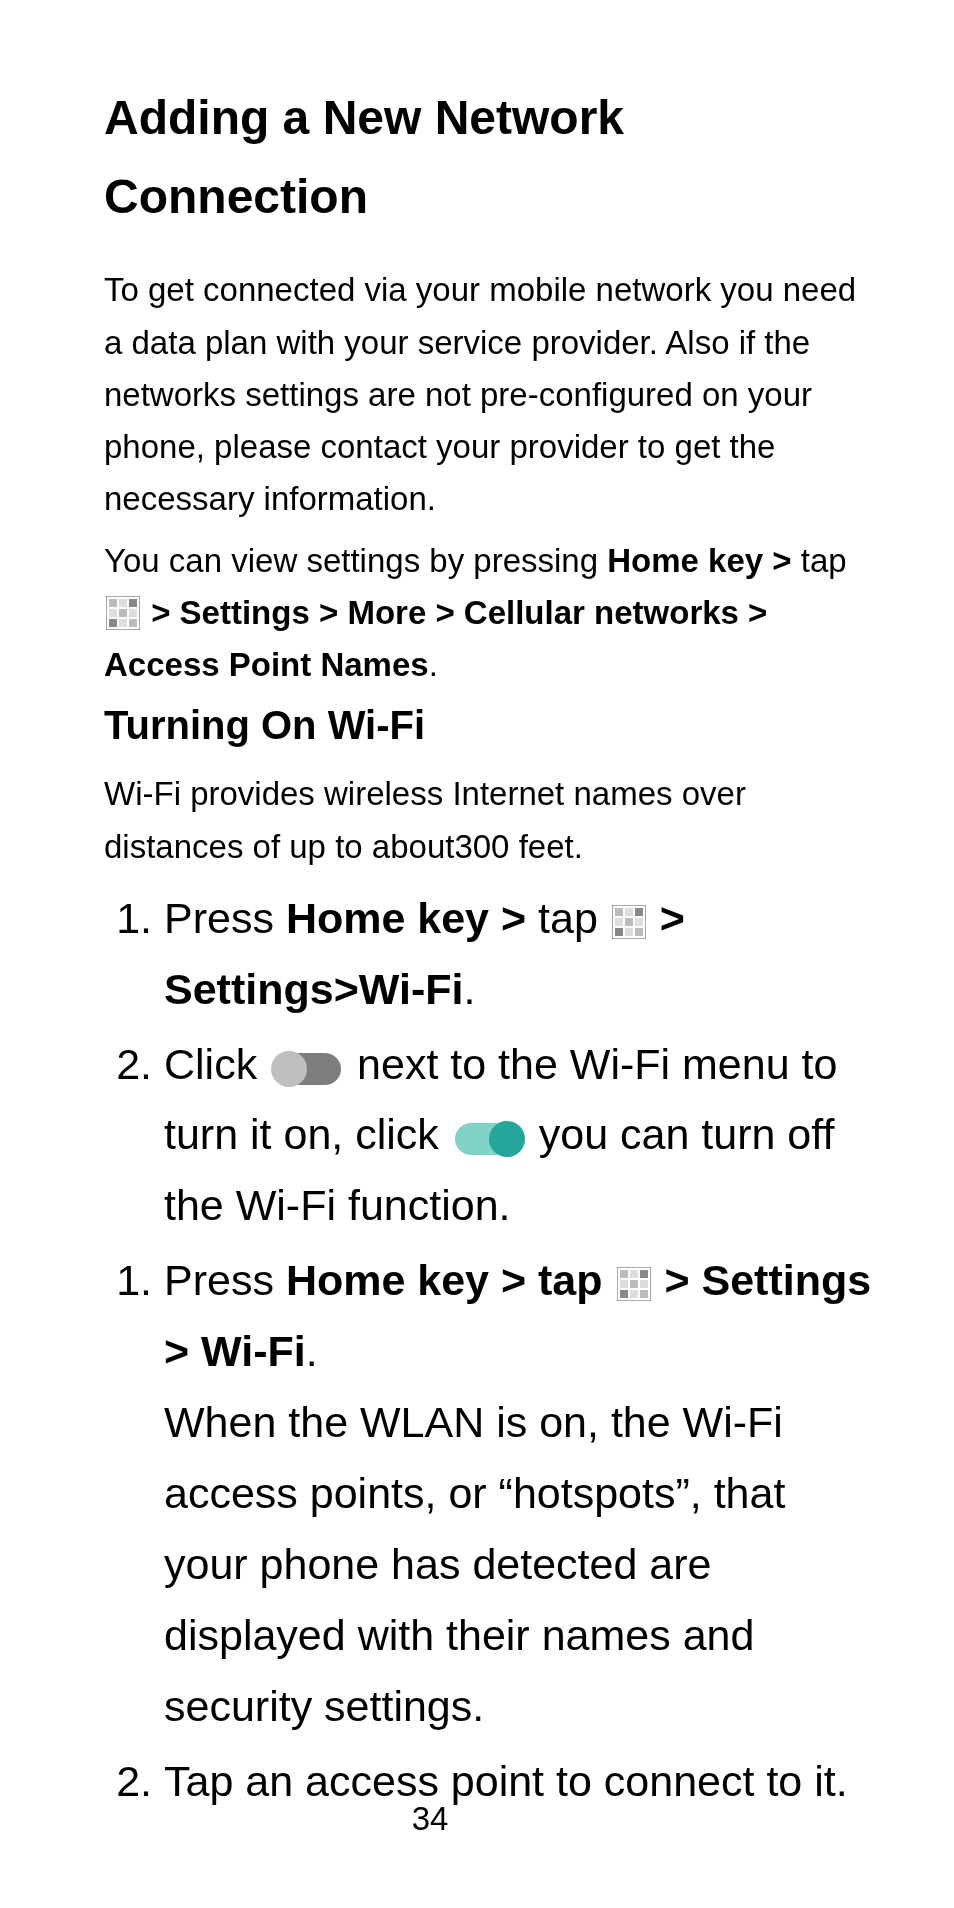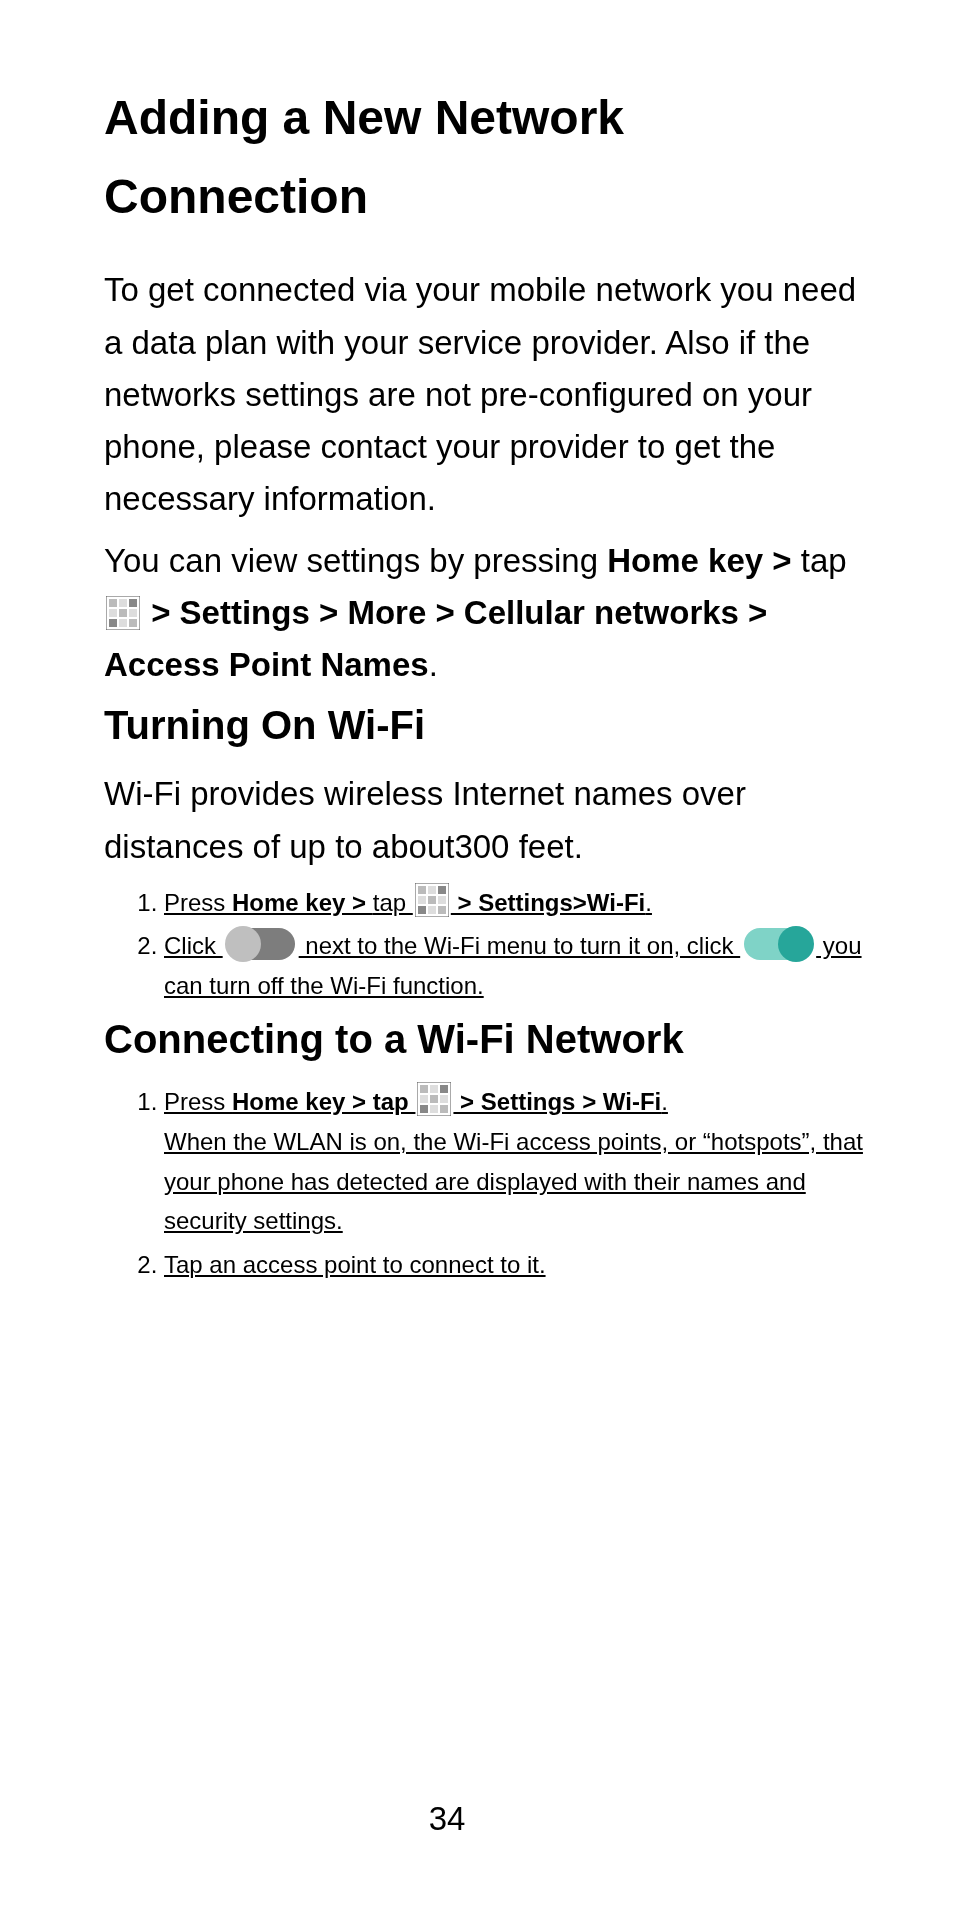--- a/index.html
+++ b/index.html
@@ -28,25 +28,24 @@
     font-size: 33px;
     line-height: 1.58;
     margin: 0 0 10px 0;
   }
   h2.sub-title {
     font-size: 40px;
     font-weight: bold;
     margin: 12px 0 20px 0;
   }
   ol.steps {
-    font-size: 24px;
+    font-size: 43px;
     line-height: 1.65;
     margin: 0;
     padding-left: 60px;
-    text-decoration: underline;
   }
   ol.steps li {
     padding-left: 0px;
     margin-bottom: 4px;
   }
   .b { font-weight: bold; }
   .icon-box {
     display: inline-block;
     width: 34px;
     height: 34px;
@@ -76,21 +75,20 @@
   .toggle.off .knob { left: -2px; background: #bfbfbf; }
   .toggle.on { background: #7fd3c7; }
   .toggle.on .knob { right: -2px; background: #26a69a; }
   .page-number {
     position: absolute;
     bottom: 70px;
     left: 0;
     width: 860px;
     text-align: center;
     font-size: 33px;
-    margin-left: 17px;
   }
 </style>
 </head>
 <body>
 
 <div class="page">
 
   <h1 class="main-title">Adding a New Network Connection</h1>
 
   <p class="body">To get connected via your mobile network you need a data plan with your service provider. Also if the networks settings are not pre-configured on your phone, please contact your provider to get the necessary information.</p>
@@ -127,21 +125,20 @@
             <rect x="3" y="23" width="8" height="8" fill="#888"></rect>
             <rect x="13" y="23" width="8" height="8" fill="#ddd"></rect>
             <rect x="23" y="23" width="8" height="8" fill="#bbb"></rect>
           </svg></span><span class="b"> &gt; Settings&gt;Wi-Fi</span><span>.</span>
     </li>
     <li>
       <span>Click </span><span class="toggle off"><span class="knob"></span></span><span> next to the Wi-Fi menu to turn it on, click </span><span class="toggle on"><span class="knob"></span></span><span> you can turn off the Wi-Fi function.</span>
     </li>
   </ol>
 
-  <h2 class="sub-title">Connecting to a Wi-Fi Network</h2>
 
   <ol class="steps">
     <li>
       <span>Press </span><span class="b">Home key &gt; tap </span><span class="icon-box"><svg class="apps-svg" viewBox="0 0 34 34">
             <rect x="0" y="0" width="34" height="34" fill="#ffffff" stroke="#555" stroke-width="1"></rect>
             <rect x="3" y="3" width="8" height="8" fill="#bbb"></rect>
             <rect x="13" y="3" width="8" height="8" fill="#ddd"></rect>
             <rect x="23" y="3" width="8" height="8" fill="#888"></rect>
             <rect x="3" y="13" width="8" height="8" fill="#ddd"></rect>
             <rect x="13" y="13" width="8" height="8" fill="#bbb"></rect>

